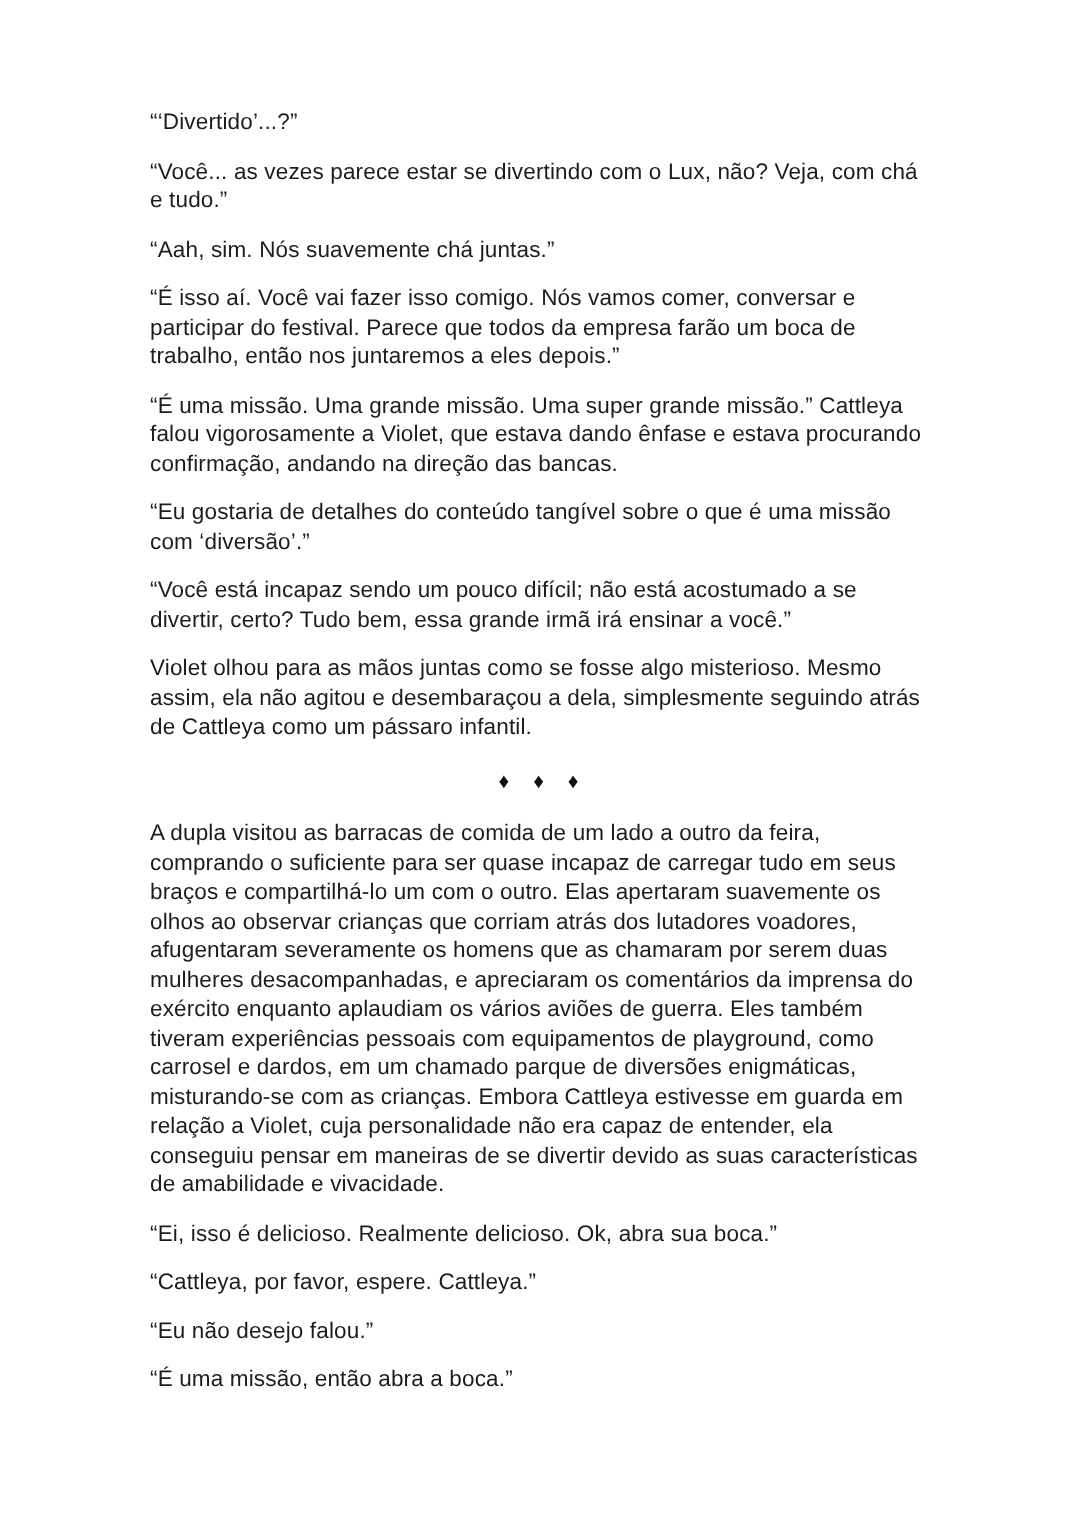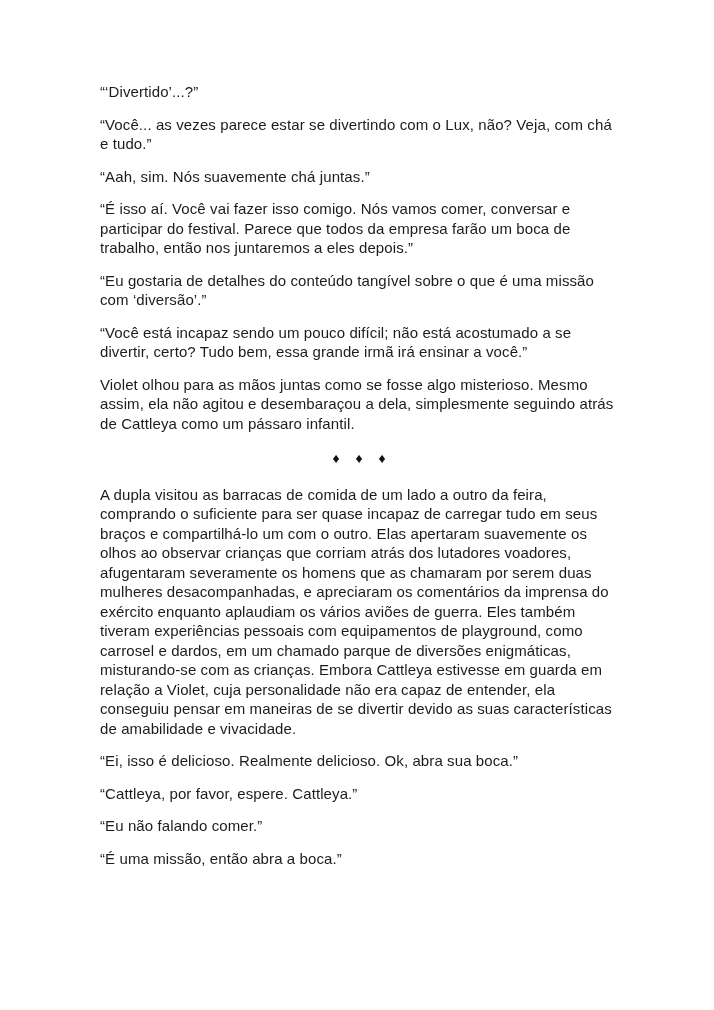--- a/index.html
+++ b/index.html
@@ -10,21 +10,21 @@
   .page {
     position: relative;
     width: 714px;
     height: 1010px;
     background: #ffffff;
     overflow: hidden;
     font-family: "Liberation Sans", "DejaVu Sans", sans-serif;
   }
   .doc-body {
     position: absolute;
-    top: 82px;
+    top: 72px;
     left: 100px;
     width: 524px;
     color: #1c1c1c;
     font-size: 15px;
     line-height: 19.5px;
     letter-spacing: 0.1px;
   }
   .doc-body p {
     margin: 0 0 13px 0;
     padding: 0;
@@ -40,23 +40,24 @@
 </style>
 </head>
 <body>
 
 <div class="page">
   <div class="doc-body">
       <p>“‘Divertido’...?”</p>
       <p>“Você... as vezes parece estar se divertindo com o Lux, não? Veja, com chá e tudo.”</p>
       <p>“Aah, sim. Nós suavemente chá juntas.”</p>
       <p>“É isso aí. Você vai fazer isso comigo. Nós vamos comer, conversar e participar do festival. Parece que todos da empresa farão um boca de trabalho, então nos juntaremos a eles depois.”</p>
+      <p>“É uma missão. Uma grande missão. Uma super grande missão.” Cattleya falou vigorosamente a Violet, que estava dando ênfase e estava procurando confirmação, andando na direção das bancas.</p>
       <p>“Eu gostaria de detalhes do conteúdo tangível sobre o que é uma missão com ‘diversão’.”</p>
       <p>“Você está incapaz sendo um pouco difícil; não está acostumado a se divertir, certo? Tudo bem, essa grande irmã irá ensinar a você.”</p>
       <p>Violet olhou para as mãos juntas como se fosse algo misterioso. Mesmo assim, ela não agitou e desembaraçou a dela, simplesmente seguindo atrás de Cattleya como um pássaro infantil.</p>
       <p class="separator">♦ ♦ ♦</p>
       <p>A dupla visitou as barracas de comida de um lado a outro da feira, comprando o suficiente para ser quase incapaz de carregar tudo em seus braços e compartilhá-lo um com o outro. Elas apertaram suavemente os olhos ao observar crianças que corriam atrás dos lutadores voadores, afugentaram severamente os homens que as chamaram por serem duas mulheres desacompanhadas, e apreciaram os comentários da imprensa do exército enquanto aplaudiam os vários aviões de guerra. Eles também tiveram experiências pessoais com equipamentos de playground, como carrosel e dardos, em um chamado parque de diversões enigmáticas, misturando-se com as crianças. Embora Cattleya estivesse em guarda em relação a Violet, cuja personalidade não era capaz de entender, ela conseguiu pensar em maneiras de se divertir devido as suas características de amabilidade e vivacidade.</p>
       <p>“Ei, isso é delicioso. Realmente delicioso. Ok, abra sua boca.”</p>
       <p>“Cattleya, por favor, espere. Cattleya.”</p>
-      <p>“Eu não falando comer.”</p>
+      <p>“Eu não desejo falou.”</p>
       <p>“É uma missão, então abra a boca.”</p>
     </div>
 </div>
 
 </body></html>

